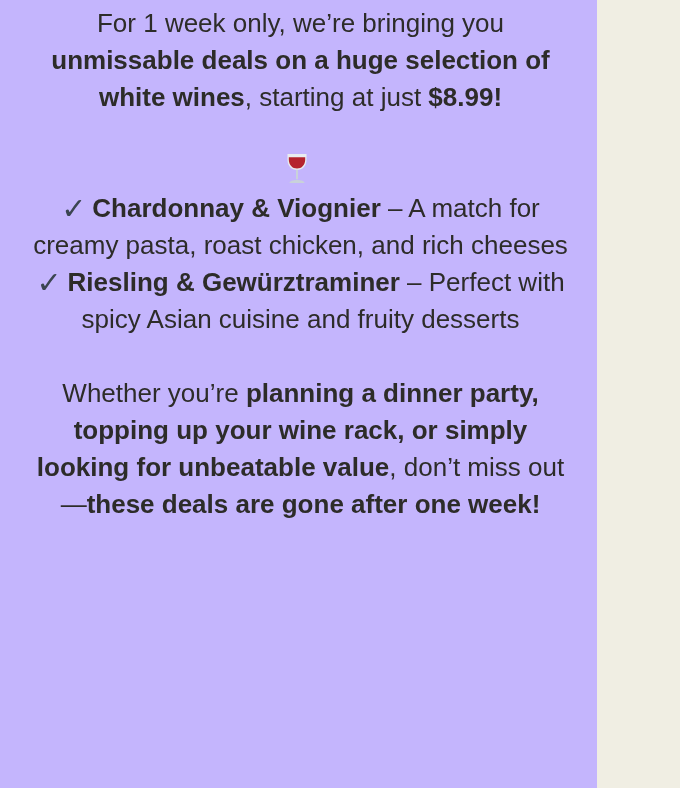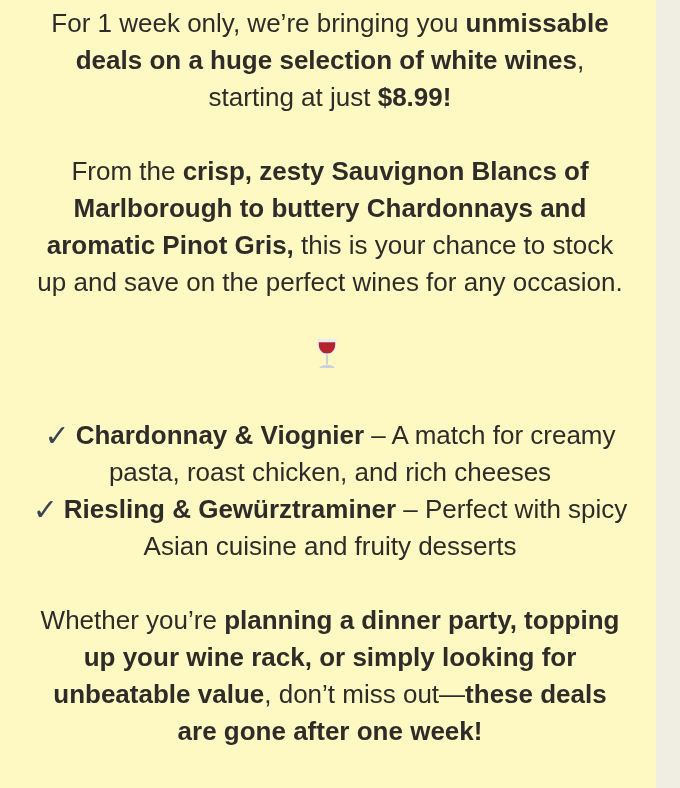--- a/index.html
+++ b/index.html
@@ -1,24 +1,24 @@
 <!DOCTYPE html>
 <html><head>
 <meta charset="utf-8">
 <style>
   html, body {
     margin: 0;
     padding: 0;
     background: #f0eee3;
   }
   .page {
-    width: 656px;
+    width: 597px;
     height: 788px;
     box-sizing: border-box;
-    background: #fef9c3;
+    background: #c4b5fd;
     padding: 5px 28px 10px 32px;
     font-family: "Liberation Sans", "DejaVu Sans", sans-serif;
     font-size: 26px;
     line-height: 37px;
     color: #2d2c29;
     text-align: center;
     overflow: hidden;
   }
   .para {
     margin: 0 0 37px 0;
@@ -47,28 +47,27 @@
     
   }
 </style>
 </head>
 <body>
 
 <div class="page">
 
   <p class="para"><span>For 1 week only, we’re bringing you </span><b>unmissable deals on a huge selection of white wines</b><span>, starting at just </span><b>$8.99!</b></p>
 
-  <p class="para"><span>From the </span><b>crisp, zesty Sauvignon Blancs of Marlborough to buttery Chardonnays and aromatic Pinot Gris,</b><span> this is your chance to stock up and save on the perfect wines for any occasion.</span></p>
 
   <p class="para">
     <span class="pairing-line" style="display:block;"><svg class="wine-glass-icon" width="24" height="32" viewBox="0 0 24 32" aria-hidden="true">
           <path d="M2.5 1 h19 v5.5 c0 6.8 -4.2 10.5 -9.5 10.5 S2.5 13.3 2.5 6.5 z" fill="#e9edf0"></path>
           <path d="M3.8 4.2 h16.4 v2.2 c0 5.6 -3.6 9 -8.2 9 s-8.2 -3.4 -8.2 -9 z" fill="#b5232e"></path>
           <rect x="11" y="16.8" width="2" height="9.5" fill="#c9d2da"></rect>
           <path d="M4.5 30 c0 -2 3.4 -3 7.5 -3 s7.5 1 7.5 3 z" fill="#c9d2da"></path>
         </svg></span>
-    <span class="pairing-line" style="display:block;margin-top:42px;"><span class="check-icon">✓</span><b>Chardonnay &amp; Viognier</b><span> – A match for creamy pasta, roast chicken, and rich cheeses</span></span>
+    <span class="pairing-line" style="display:block;"><span class="check-icon">✓</span><b>Chardonnay &amp; Viognier</b><span> – A match for creamy pasta, roast chicken, and rich cheeses</span></span>
     <span class="pairing-line" style="display:block;"><span class="check-icon">✓</span><b>Riesling &amp; Gewürztraminer</b><span> – Perfect with spicy Asian cuisine and fruity desserts</span></span>
   </p>
 
   <p class="para"><span>Whether you’re </span><b>planning a dinner party, topping up your wine rack, or simply looking for unbeatable value</b><span>, don’t miss out—</span><b>these deals are gone after one week!</b></p>
 
 </div>
 
 </body></html>

